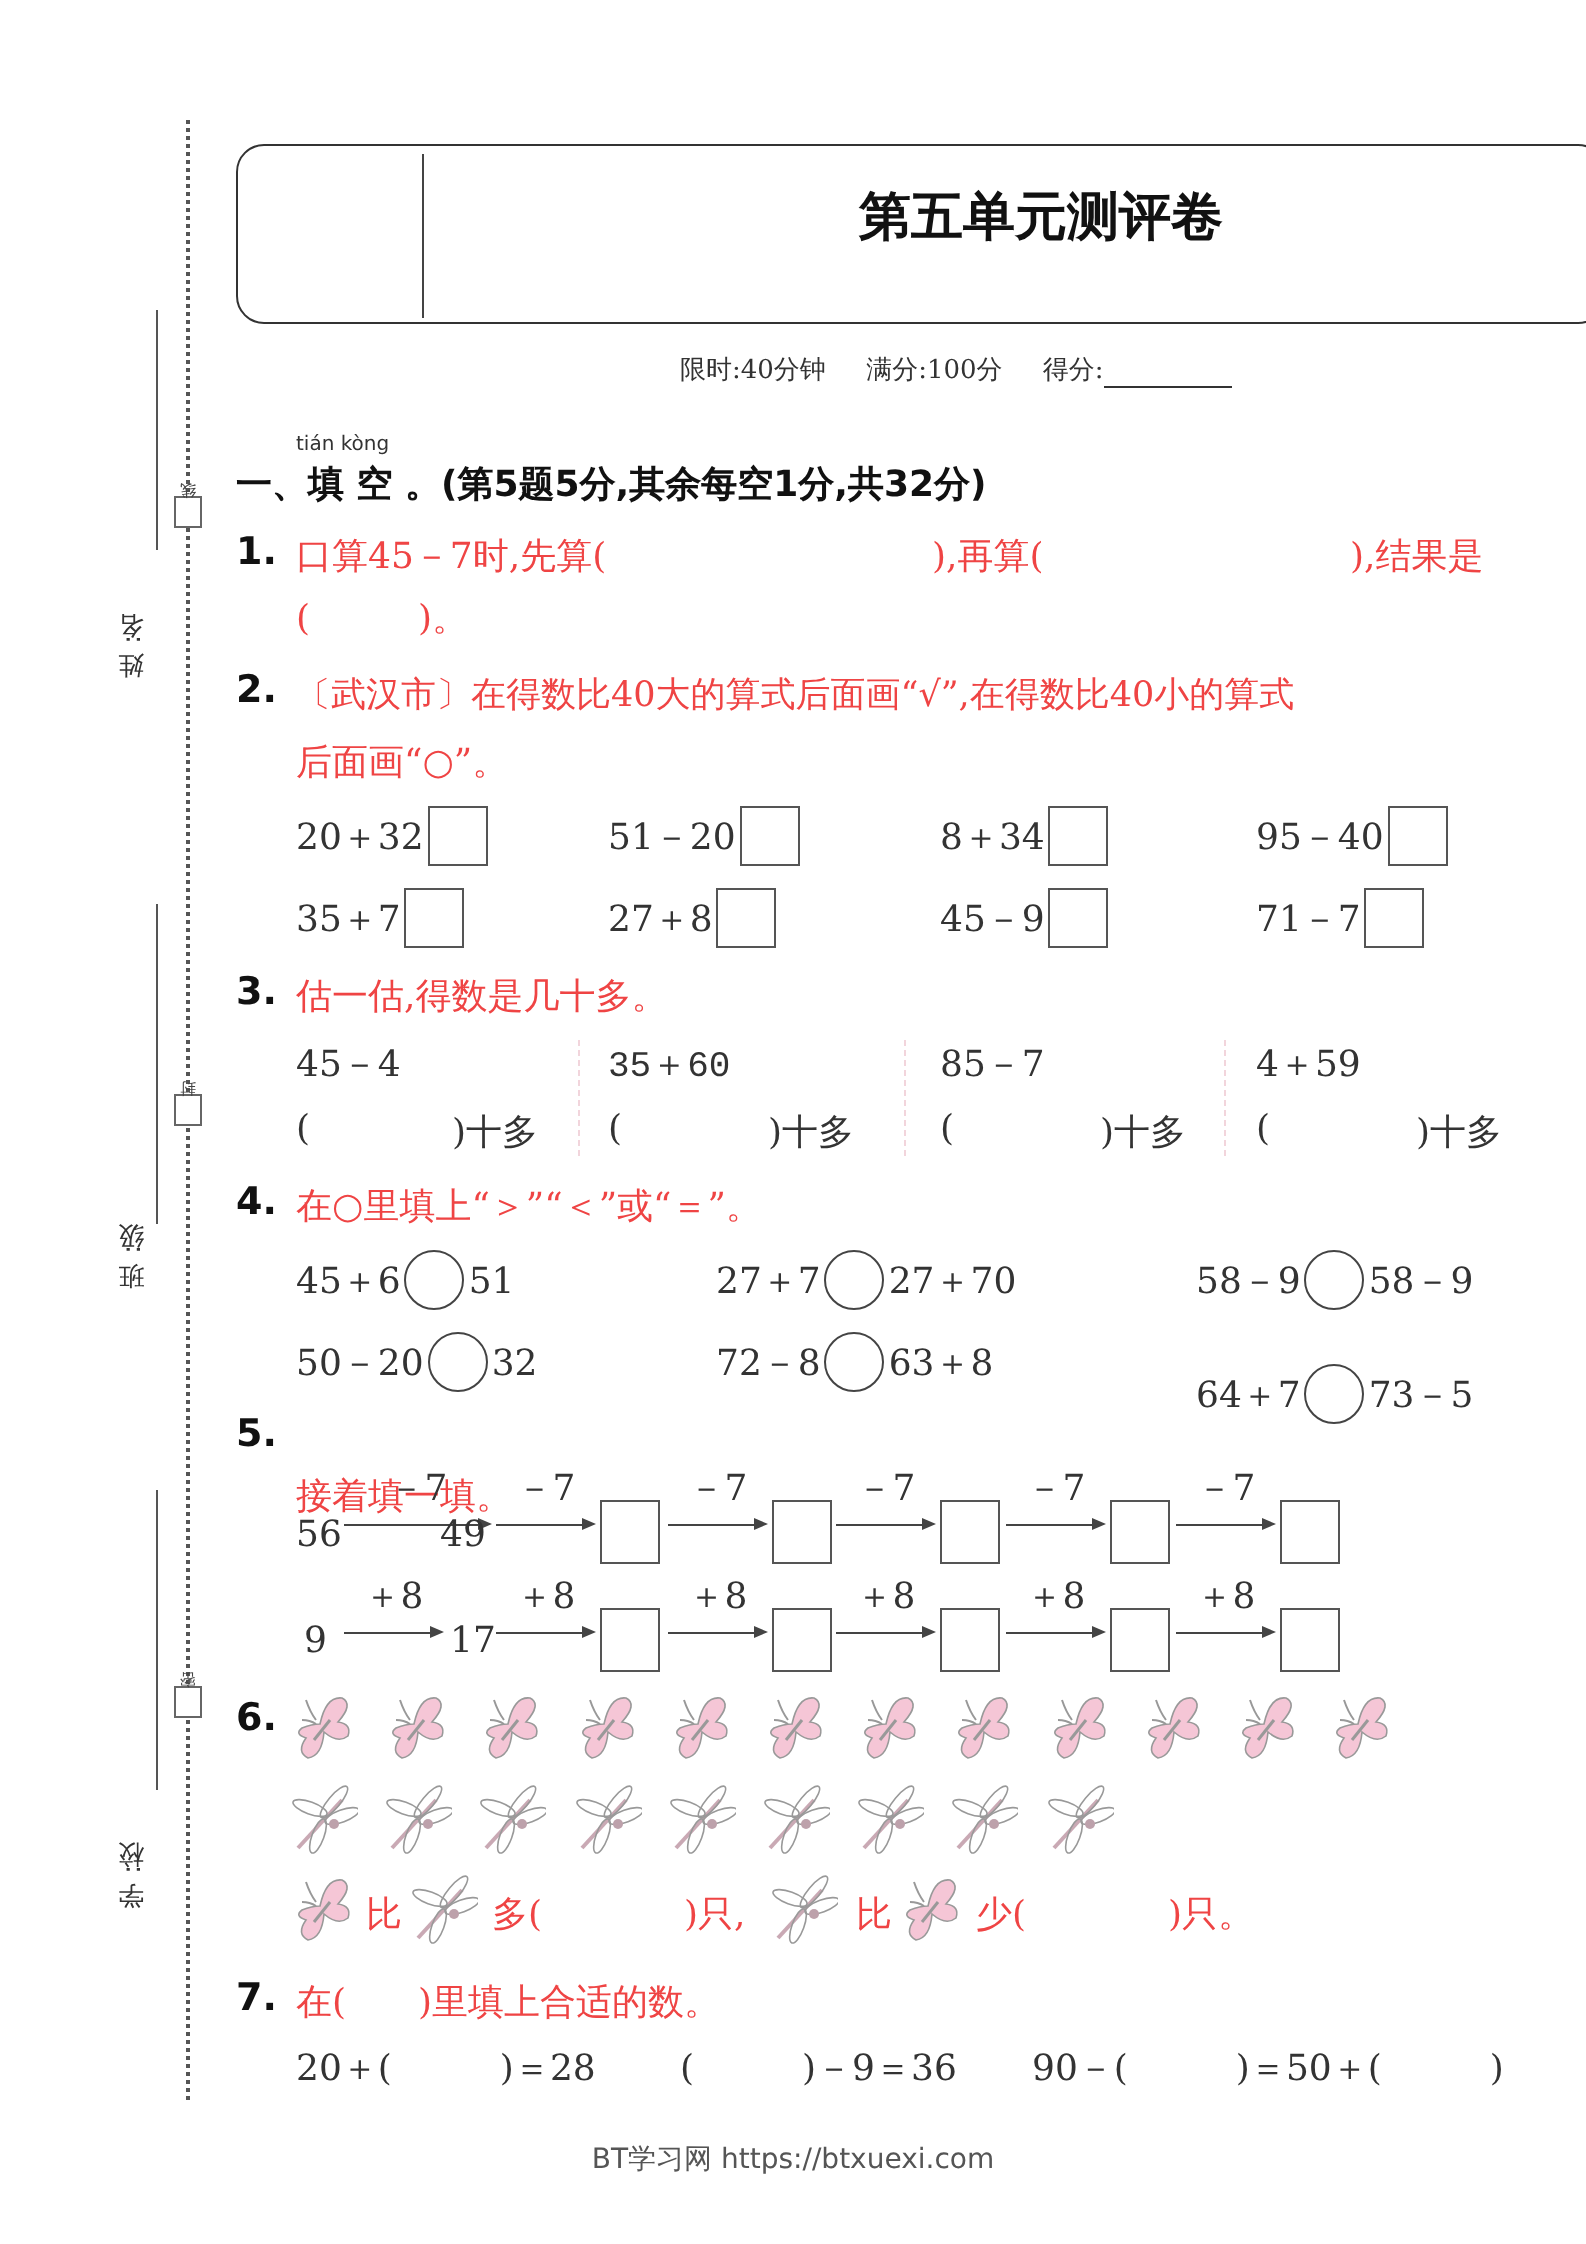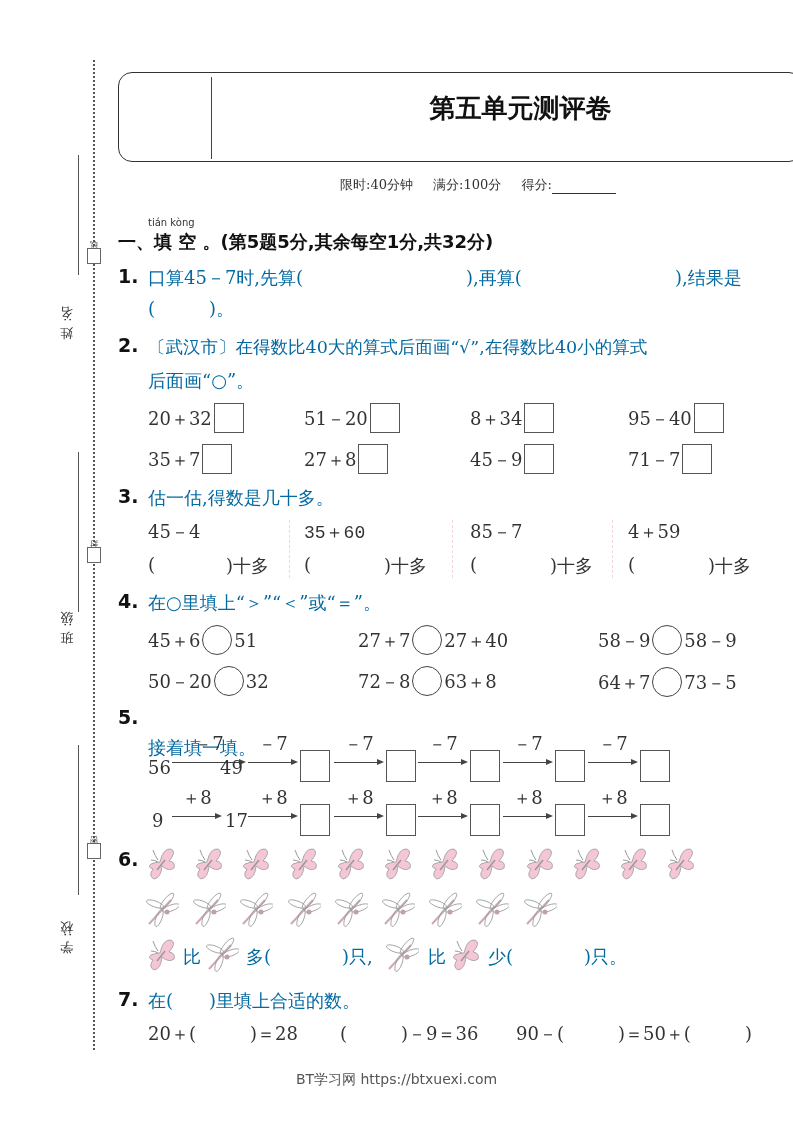--- a/index.html
+++ b/index.html
@@ -23,21 +23,21 @@
            font-family:"DejaVu Sans", sans-serif; font-weight:bold; font-size:26px; color:#111; padding-left:120px; box-sizing:border-box; }
   .subtitle { position:absolute; left:0; right:0; top:58px; text-align:center;
            font-family:"DejaVu Sans", sans-serif; font-size:12px; color:#222; padding-left:120px; box-sizing:border-box; }
   .meta { position:absolute; top:176px; left:340px; font-size:13px; color:#333; white-space:nowrap; }
   .meta span { margin-right:16px; }
   .meta .blank { display:inline-block; width:64px; border-bottom:1px solid #333; height:12px; vertical-align:bottom; margin-right:0; }
   
   .sec { position:absolute; left:118px; font-family:"DejaVu Sans", sans-serif; font-size:18px; font-weight:bold; color:#111; white-space:nowrap; }
   .pinyin { position:absolute; left:148px; top:217px; font-family:"DejaVu Sans", sans-serif; font-size:10px; color:#333; }
   .qnum { position:absolute; left:118px; font-family:"DejaVu Sans", sans-serif; font-weight:bold; font-size:19px; color:#111; }
-  .line { position:absolute; left:148px; font-size:18px; color:#0369a1; white-space:nowrap; }
+  .line { position:absolute; left:148px; font-size:18px; color:#ef4444; white-space:nowrap; }
   .expr { position:absolute; font-size:18px; color:#333; white-space:nowrap; }
   .sq { display:inline-block; width:28px; height:28px; border:1px solid #555; vertical-align:middle; margin-left:2px; position:relative; top:-2px; }
   .circ { display:inline-block; width:28px; height:28px; border:1px solid #444; border-radius:50%; vertical-align:middle; margin:0 2px; position:relative; top:-2px; }
   .sep { position:absolute; top:520px; height:58px; border-left:1px dashed #f2d5dc; }
   .arrow { position:absolute; height:30px; }
   .arrow .op { position:absolute; left:0; right:0; top:-6px; text-align:center; font-size:18px; color:#333; }
   .arrow .shaft { position:absolute; left:0; right:6px; top:24px; border-top:1px solid #444; }
   .arrow .head { position:absolute; right:0; top:21px; width:0; height:0;
                  border-left:7px solid #444; border-top:3px solid transparent; border-bottom:3px solid transparent; }
   .box5 { position:absolute; width:28px; height:30px; border:1px solid #555; }
@@ -104,25 +104,25 @@
 <div class="expr" style="top:554px;left:304px;">(</div>
 <div class="expr" style="top:554px;left:384px;">)十多</div>
 <div class="expr" style="top:554px;left:470px;">(</div>
 <div class="expr" style="top:554px;left:550px;">)十多</div>
 <div class="expr" style="top:554px;left:628px;">(</div>
 <div class="expr" style="top:554px;left:708px;">)十多</div>
 
 <div class="qnum" style="top:590px;">4.</div>
 <div class="line" style="top:591px;">在○里填上“＞”“＜”或“＝”。</div>
 <div class="expr" style="top:627px;left:148px;"><span>45＋6</span><span class="circ"></span><span>51</span></div>
-<div class="expr" style="top:627px;left:358px;"><span>27＋7</span><span class="circ"></span><span>27＋40</span></div>
+<div class="expr" style="top:627px;left:358px;"><span>27＋7</span><span class="circ"></span><span>27＋70</span></div>
 <div class="expr" style="top:627px;left:598px;"><span>58－9</span><span class="circ"></span><span>58－9</span></div>
 <div class="expr" style="top:668px;left:148px;"><span>50－20</span><span class="circ"></span><span>32</span></div>
 <div class="expr" style="top:668px;left:358px;"><span>72－8</span><span class="circ"></span><span>63＋8</span></div>
-<div class="expr" style="top:669px;left:598px;"><span>64＋7</span><span class="circ"></span><span>73－5</span></div>
+<div class="expr" style="top:684px;left:598px;"><span>64＋7</span><span class="circ"></span><span>73－5</span></div>
 
 <div class="qnum" style="top:706px;">5.</div>
 <div class="line" style="top:696px;margin-top:40px;">接着填一填。</div>
 
 <div class="num5" style="top:757px;left:148px;">56</div>
 <div class="arrow" style="top:738px;left:172px;width:74px;">
     <div class="op">－7</div>
     <div class="shaft"></div>
     <div class="head"></div>
   </div>

